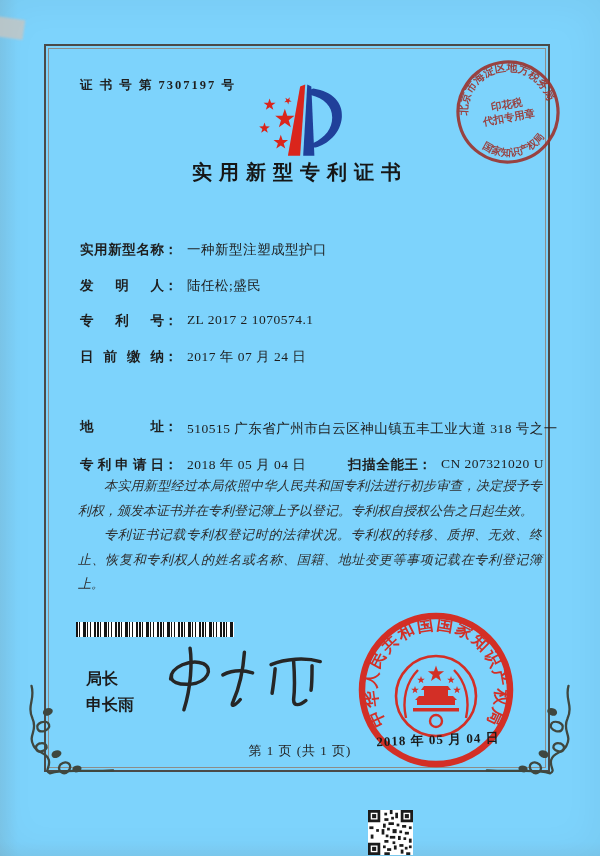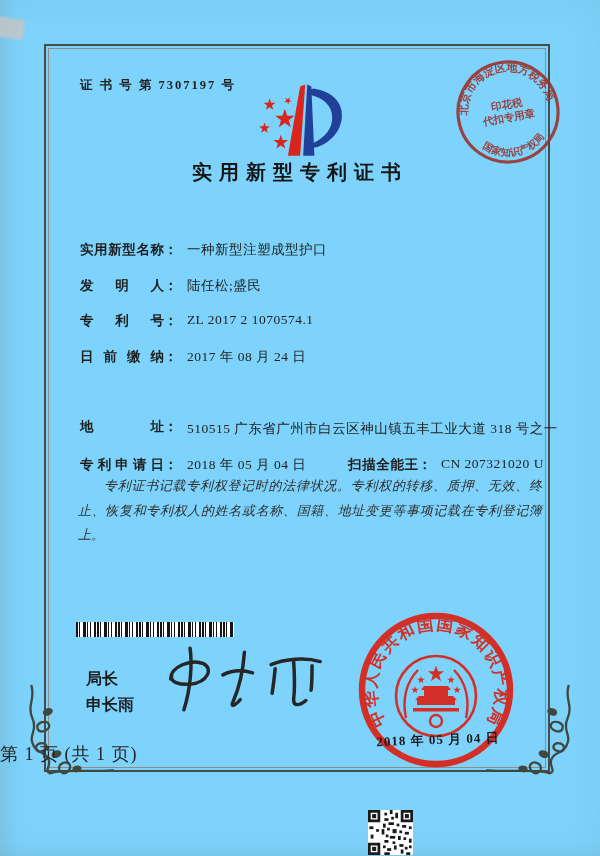--- a/index.html
+++ b/index.html
@@ -76,21 +76,21 @@
                opacity:.88; }
 
   .flourish { position:absolute; width:96px; height:96px; }
   .flourish.left  { left:20px;  top:684px; }
   .flourish.right { left:484px; top:684px; transform:scaleX(-1); }
   .fl-stroke { fill:none; stroke:#3f473f; stroke-width:2.4;
                stroke-linecap:round; stroke-linejoin:round; }
   .fl-fill { fill:#3f473f; }
 
   .page-footer { position:absolute; left:0; top:742px; width:600px;
-                 font-size:18px; color:#242424;
+                 text-align:center; font-size:13px; color:#242424;
                  letter-spacing:1px; }
 
   .scan-footer { position:absolute; left:0; top:806px; width:600px; height:50px; }
   .qr { position:absolute; left:368px; top:4px; width:45px; height:45px; }
   .scan-text { position:absolute; left:424px; top:12px; font-size:15px;
                color:#3c3c3c; letter-spacing:2px;
                font-family:"Liberation Sans","DejaVu Sans",sans-serif; }
 
   
   .logo-red  { fill:var(--logo-red,  #da251c); }
@@ -162,38 +162,39 @@
   <div class="field-row" style="top:241px">
     <span class="f-label">实用新型名称</span><span class="f-colon">：</span>
     <span class="f-value">一种新型注塑成型护口</span>
   </div>
   <div class="field-row" style="top:312px">
     <span class="f-label">专利号</span><span class="f-colon">：</span>
     <span class="f-value">ZL 2017 2 1070574.1</span>
   </div>
   <div class="field-row" style="top:348px">
     <span class="f-label">日前缴纳</span><span class="f-colon">：</span>
-    <span class="f-value">2017 年 08 月 24 日</span>
+    <span class="f-value">2017 年 07 月 24 日</span>
   </div>
   <div class="field-row" style="top:418px">
     <span class="f-label">地址</span><span class="f-colon">：</span>
     <span class="f-value wrap">510515 广东省广州市白云区神山镇五丰工业大道 318 号之一</span>
   </div>
   <div class="field-row row-split" style="top:456px; width:460px">
     <span>
       <span class="f-label">专利申请日</span><span class="f-colon">：</span>
       <span class="f-value">2018 年 05 月 04 日</span>
     </span>
     <span class="grp2">
       <span class="f-label">扫描全能王</span><span class="f-colon">：</span>
       <span class="f-value">CN 207321020 U</span>
     </span>
   </div>
 
   <div class="paragraphs">
+    <p>本实用新型经过本局依照中华人民共和国专利法进行初步审查，决定授予专利权，颁发本证书并在专利登记簿上予以登记。专利权自授权公告之日起生效。</p>
     <p>专利证书记载专利权登记时的法律状况。专利权的转移、质押、无效、终止、恢复和专利权人的姓名或名称、国籍、地址变更等事项记载在专利登记簿上。</p>
   </div>
 
   <div class="barcode"></div>
 
   <div class="signer">
     <div>局长</div>
     <div>申长雨</div>
   </div>
 

